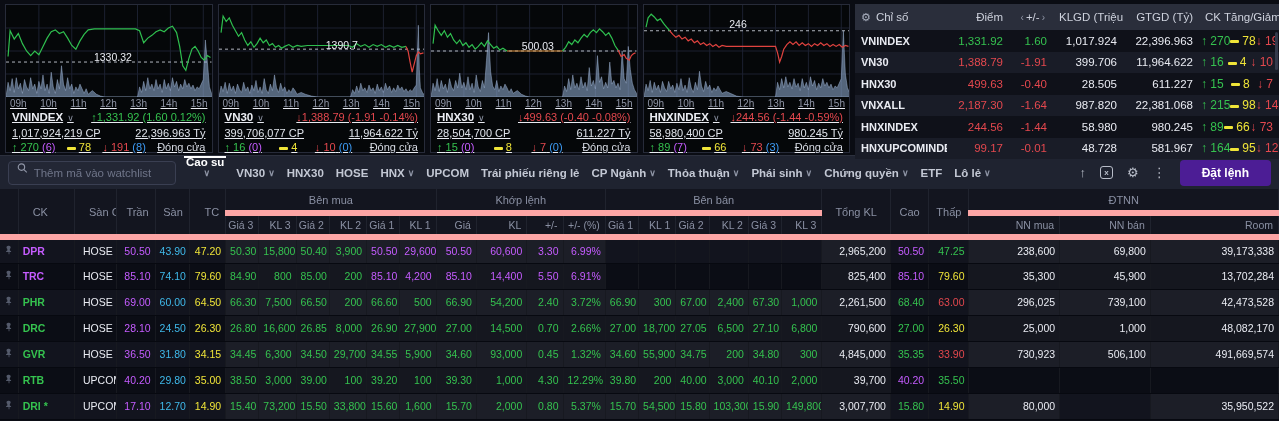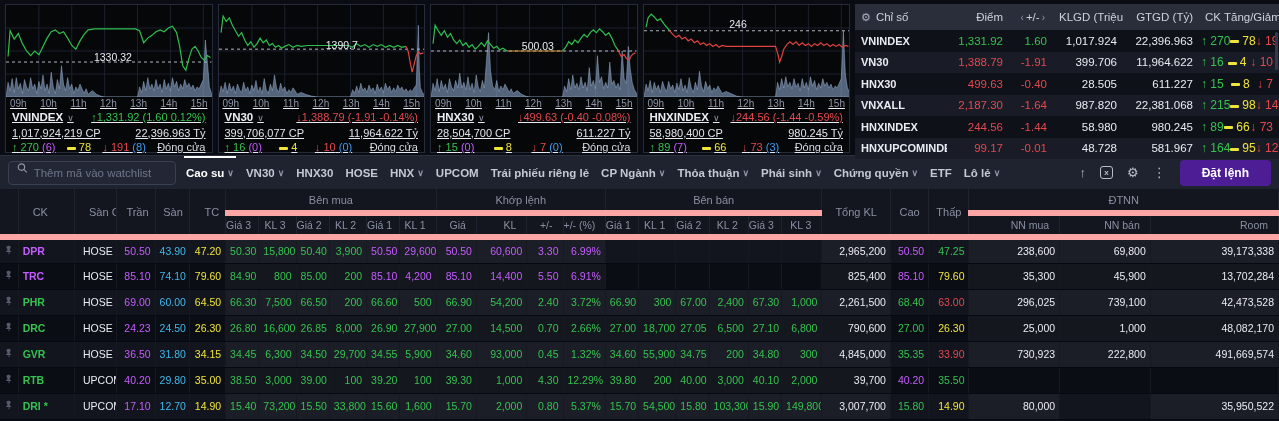--- a/index.html
+++ b/index.html
@@ -50,33 +50,33 @@
   .idx-scrollbar{position:absolute; right:1px; top:28px; width:3px; height:38px; background:#343a4b; border-radius:2px;}
 
   
   .toolbar{height:34px; background:#1f2330; border-top:1px solid #2c303d; display:flex; align-items:center; padding:0 8px; gap:4px;}
   .searchbox{display:flex; gap:6px; width:168px; height:24px; background:#232735; border:1px solid #3a3f52; border-radius:4px; padding:0 8px; flex:none;}
   .searchbox input{background:transparent; border:none; outline:none; color:#c3c8d4; font-size:11.5px; width:100%; font-family:"Liberation Sans",sans-serif;}
   .searchbox input::placeholder{color:#6f7589;}
   .tabs{display:flex; align-items:stretch; height:34px; flex:1; min-width:0; overflow:hidden;}
   .tab{display:flex; align-items:center; padding:0 6px; font-size:11.5px; color:#c3c8d4; white-space:nowrap; position:relative; cursor:pointer; font-weight:bold;}
   .tab .chev{margin-left:3px;}
-  .tab.active{color:#ffffff;}
+  .tab.active{color:#ffffff;flex-direction:column;}
   .tab.active::before{content:""; position:absolute; top:0; left:4px; right:4px; height:2px; background:#ffffff;}
   .tool-icons{display:flex; align-items:center; gap:14px; padding:0 10px; color:#b8bdc9; flex:none;}
   .tool-icons .tic{font-size:13px; cursor:pointer;}
   .icon-excel{display:inline-grid; place-items:center; width:13px; height:13px; border:1.5px solid #b8bdc9; border-radius:3px; font-size:8px; font-weight:bold; color:#b8bdc9;}
   .order-btn{height:26px; padding:0 22px; background:#4c1d95; color:#fff; font-weight:bold; font-size:12px; border:none; border-radius:4px; cursor:pointer; flex:none; font-family:"Liberation Sans",sans-serif;}
 
   
   .board{height:232px; overflow:hidden; background:#0b0d15;}
   table.bd{width:1279px; border-collapse:collapse; table-layout:fixed; font-size:10.5px;}
   .bd th{font-weight:normal; color:#8a90a3; background:#13151f; border-right:1px solid #20232e; border-bottom:6px solid #fca5a5; height:24px; white-space:nowrap; overflow:hidden;}
   .bd .h1 th{font-size:11px;}
-  .bd .h2 th{font-size:10.5px; text-align:right; padding-right:10px;}
+  .bd .h2 th{font-size:10.5px; text-align:right; padding-right:5px;}
   .bd th.al{text-align:left; padding-left:14px;} .bd th.ar{text-align:right; padding-right:6px;} .bd th.ac{text-align:center;}
   .bd td{height:26px; border-right:1px solid rgba(255,255,255,.05); border-bottom:1px solid #070910; white-space:nowrap; overflow:hidden; padding:0 4px;}
   .bd tr.brow{background:#12141e;} .bd tr.brow.alt{background:#0b0d15;}
   .bd td.num{text-align:right; font-family:"Liberation Sans",sans-serif;}
   .bd td.sym{font-weight:bold; padding-left:4px;}
   .bd td.exch{text-align:left; padding-left:8px;}
   .bd td.pin{text-align:center; padding:0;}
   .bd td.f{background:rgba(255,255,255,.045);}
   .pin-ic{display:inline-block; opacity:.85; cursor:pointer;}
 </style>
@@ -596,21 +596,21 @@
           <td class="num c-wh f">296,025</td>
           <td class="num c-wh f">739,100</td>
           <td class="num c-wh f">42,473,528</td>
         </tr>
         <tr class="brow alt">
           <td class="pin"><span class="pin-ic"><svg viewBox="0 0 12 12" width="10" height="10">
                 <path fill="#61687a" d="M6 1c1.1 0 2 .9 2 2 0 .74-.4 1.38-1 1.72V6.5l1.5 1V8.5H6.5V11h-1V8.5H2.5V7.5L4 6.5V4.72C3.4 4.38 3 3.74 3 3c0-1.1.9-2 2-2z"></path>
               </svg></span></td>
           <td class="sym c-up">DRC</td>
           <td class="num c-wh exch">HOSE</td>
-          <td class="num c-ceil">24.23</td>
+          <td class="num c-ceil">28.10</td>
           <td class="num c-floor">24.50</td>
           <td class="num c-ref">26.30</td>
           <td class="num c-up f">26.80</td>
           <td class="num c-up f">16,600</td>
           <td class="num c-up f">26.85</td>
           <td class="num c-up f">8,000</td>
           <td class="num c-up f">26.90</td>
           <td class="num c-up f">27,900</td>
           <td class="num c-up f">27.00</td>
           <td class="num c-up f">14,500</td>
@@ -651,21 +651,21 @@
           <td class="num c-up f">34.60</td>
           <td class="num c-up f">55,900</td>
           <td class="num c-up f">34.75</td>
           <td class="num c-up f">200</td>
           <td class="num c-up f">34.80</td>
           <td class="num c-up f">300</td>
           <td class="num c-wh f">4,845,000</td>
           <td class="num c-up">35.35</td>
           <td class="num c-down">33.90</td>
           <td class="num c-wh f">730,923</td>
-          <td class="num c-wh f">222,800</td>
+          <td class="num c-wh f">506,100</td>
           <td class="num c-wh f">491,669,574</td>
         </tr>
         <tr class="brow alt">
           <td class="pin"><span class="pin-ic"><svg viewBox="0 0 12 12" width="10" height="10">
                 <path fill="#61687a" d="M6 1c1.1 0 2 .9 2 2 0 .74-.4 1.38-1 1.72V6.5l1.5 1V8.5H6.5V11h-1V8.5H2.5V7.5L4 6.5V4.72C3.4 4.38 3 3.74 3 3c0-1.1.9-2 2-2z"></path>
               </svg></span></td>
           <td class="sym c-up">RTB</td>
           <td class="num c-wh exch">UPCOM</td>
           <td class="num c-ceil">40.20</td>
           <td class="num c-floor">29.80</td>

